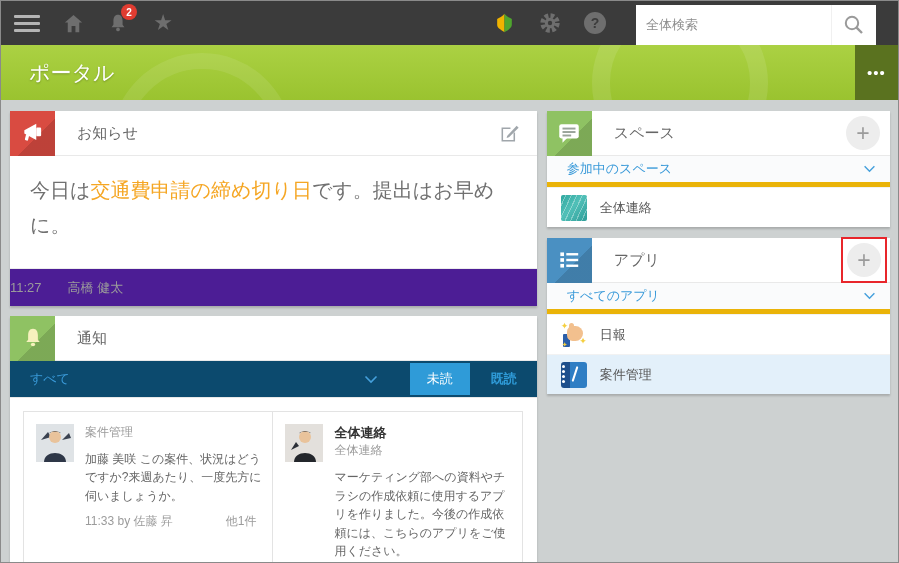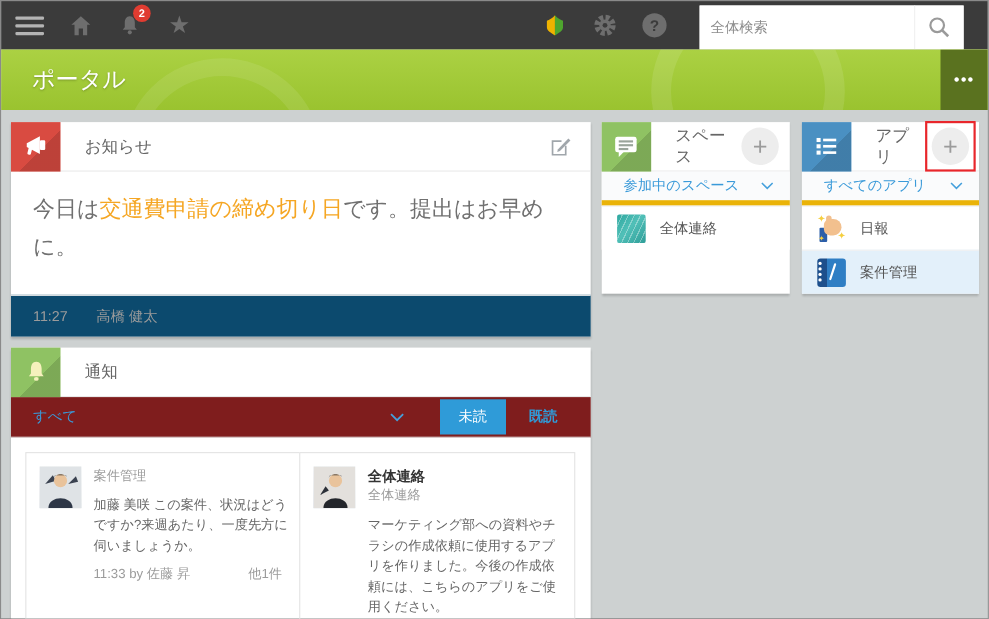--- a/index.html
+++ b/index.html
@@ -26,43 +26,43 @@
   
   .greenbar { position:relative; height:55px; background:linear-gradient(180deg,#abd143 0%,#9ac32f 100%); overflow:hidden; }
   .greenbar::before { content:""; position:absolute; width:150px; height:150px; border:16px solid rgba(255,255,255,.09); border-radius:50%; left:110px; top:8px; }
   .greenbar::after { content:""; position:absolute; width:140px; height:140px; border:18px solid rgba(255,255,255,.10); border-radius:50%; right:130px; top:-50px; }
   .portal-title { position:relative; z-index:2; color:#fff; font-size:21px; line-height:55px; padding-left:28px; text-shadow:0 1px 2px rgba(0,0,0,.25); }
   .more-btn { position:absolute; z-index:3; right:0; top:0; width:43px; height:55px; background:#5a721f; color:#fff; border:0; font-size:15px; letter-spacing:1px; cursor:pointer; display:flex; align-items:center; justify-content:center; }
 
   
   .content { display:flex; align-items:flex-start; gap:10px; padding:11px 8px 0 9px; }
   .col-left { width:528px; display:flex; flex-direction:column; gap:10px; }
-  .col-right { width:344px; display:flex; flex-direction:row; gap:11px; }
+  .col-right { width:344px; display:flex; flex-direction:column; gap:11px; }
 
   .widget { background:#fff; box-shadow:0 2px 2px rgba(0,0,0,.18); }
   .w-header { display:flex; align-items:center; height:45px; border-bottom:1px solid #e9e9e9; }
   .tile { width:45px; height:45px; position:relative; flex:none; overflow:hidden; }
   .tile::after { content:""; position:absolute; inset:0; background:linear-gradient(135deg,transparent 58%,rgba(0,0,0,.13) 58%); }
   .tile svg { position:absolute; left:50%; top:50%; transform:translate(-50%,-50%); z-index:1; }
   .tile-red { background:#d94b41; }
   .tile-green { background:#8fc263; }
   .tile-blue { background:#4a90c2; }
   .w-title { margin-left:22px; font-size:15px; color:#666; }
   .icon-btn { margin-left:auto; margin-right:16px; background:none; border:0; cursor:pointer; display:flex; }
   .plus-btn { width:34px; height:34px; border-radius:50%; background:#ededed; border:0; color:#9b9b9b; font-size:23px; line-height:1; display:flex; align-items:center; justify-content:center; cursor:pointer; font-family:inherit; }
   .plus-plain { margin-left:auto; margin-right:10px; }
   .annotation { margin-left:auto; margin-right:3px; border:2px solid #e8262b; padding:4px; display:flex; align-items:center; justify-content:center; background:#fff; }
 
   
   .ann-body { padding:17px 20px 14px 20px; font-size:20px; line-height:1.75; color:#707070; min-height:112px; }
   .hl-orange { color:#f5a623; }
-  .ann-footer { background:#0c4a6e; border-top:1px solid #ececec; height:38px; display:flex; align-items:center; padding-left:20px; font-size:13px; color:#9b9b9b; gap:26px; }
-
-  
-  .filter-row { display:flex; align-items:center; height:37px; padding:0 13px 0 20px; border-bottom:1px solid #e8e8e8; background:#7f1d1d; }
+  .ann-footer { background:#4c1d95; border-top:1px solid #ececec; height:38px; display:flex; align-items:center; font-size:13px; color:#9b9b9b; gap:26px; }
+
+  
+  .filter-row { display:flex; align-items:center; height:37px; padding:0 3px 0 20px; border-bottom:1px solid #e8e8e8; background:#0c4a6e; }
   .blue-link { color:#3a9ad9; font-size:13px; text-decoration:none; cursor:pointer; }
   .chev { margin-left:auto; display:flex; cursor:pointer; }
   .seg-btn { border:0; font-size:13px; padding:7px 17px; cursor:pointer; font-family:inherit; }
   .seg-unread { background:#2f9bd8; color:#fff; margin-left:32px;text-align:right; }
   .seg-read { background:transparent; color:#2f9bd8; margin-left:4px;font-weight:bold; }
   .cards { display:flex; padding:13px 14px 14px 13px; }
   .card { flex:1; border:1px solid #e3e3e3; background:#fff; padding:12px 10px 10px 12px; display:flex; gap:11px; }
   .card + .card { margin-left:-1px; }
   .avatar { width:38px; height:38px; flex:none; background:linear-gradient(180deg,#e7eaec,#cdd3d8); overflow:hidden; }
   .card-main { flex:1; min-width:0; }

